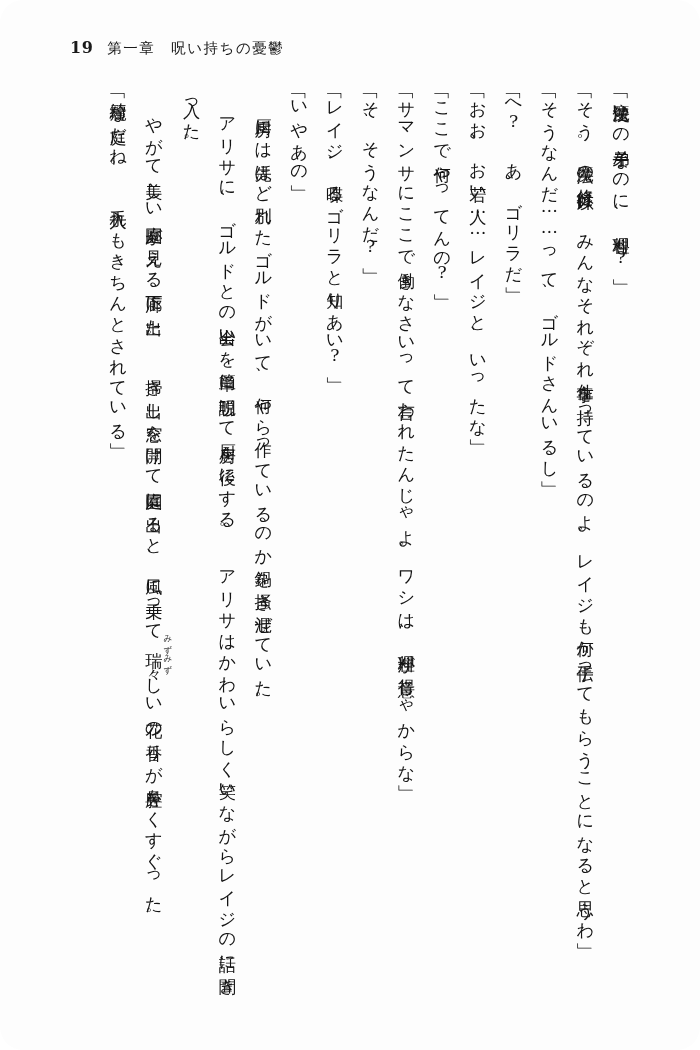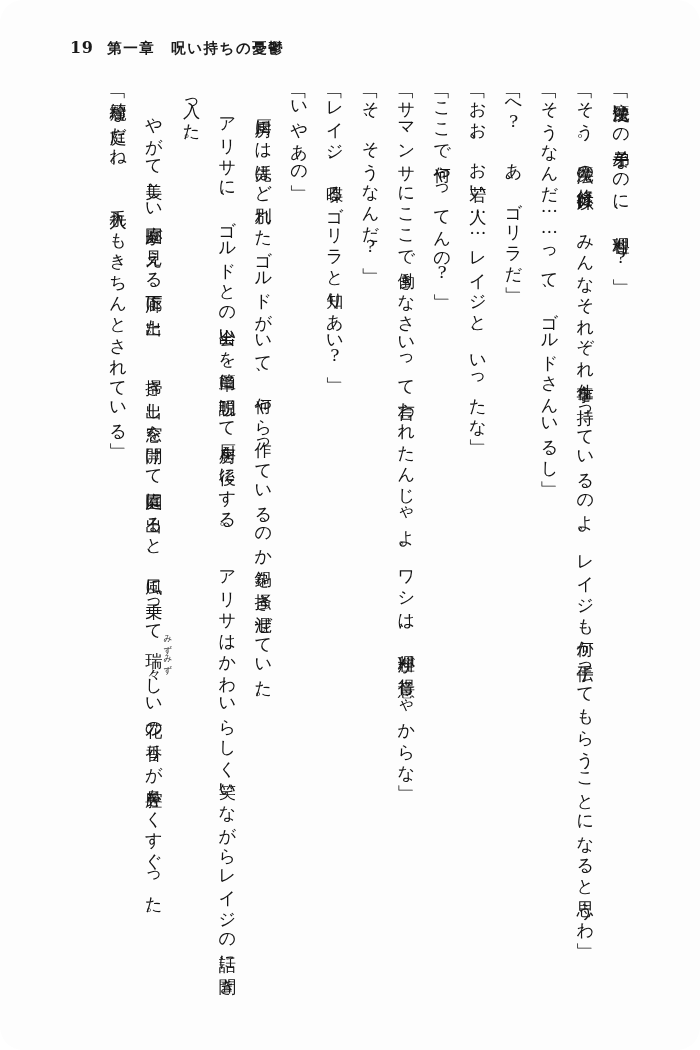--- a/index.html
+++ b/index.html
@@ -37,21 +37,20 @@
   .folio {
     font-size: 16px;
     font-weight: bold;
     letter-spacing: 0.5px;
     color: #1a1a1a;
   }
   .chapter-title {
     font-size: 14.5px;
     letter-spacing: 1.5px;
     color: #1a1a1a;
-    font-weight: bold;
   }
 
   
   .body-area {
     position: absolute;
     top: 88px;
     right: 62px;
     bottom: 60px;
     left: 62px;
   }

